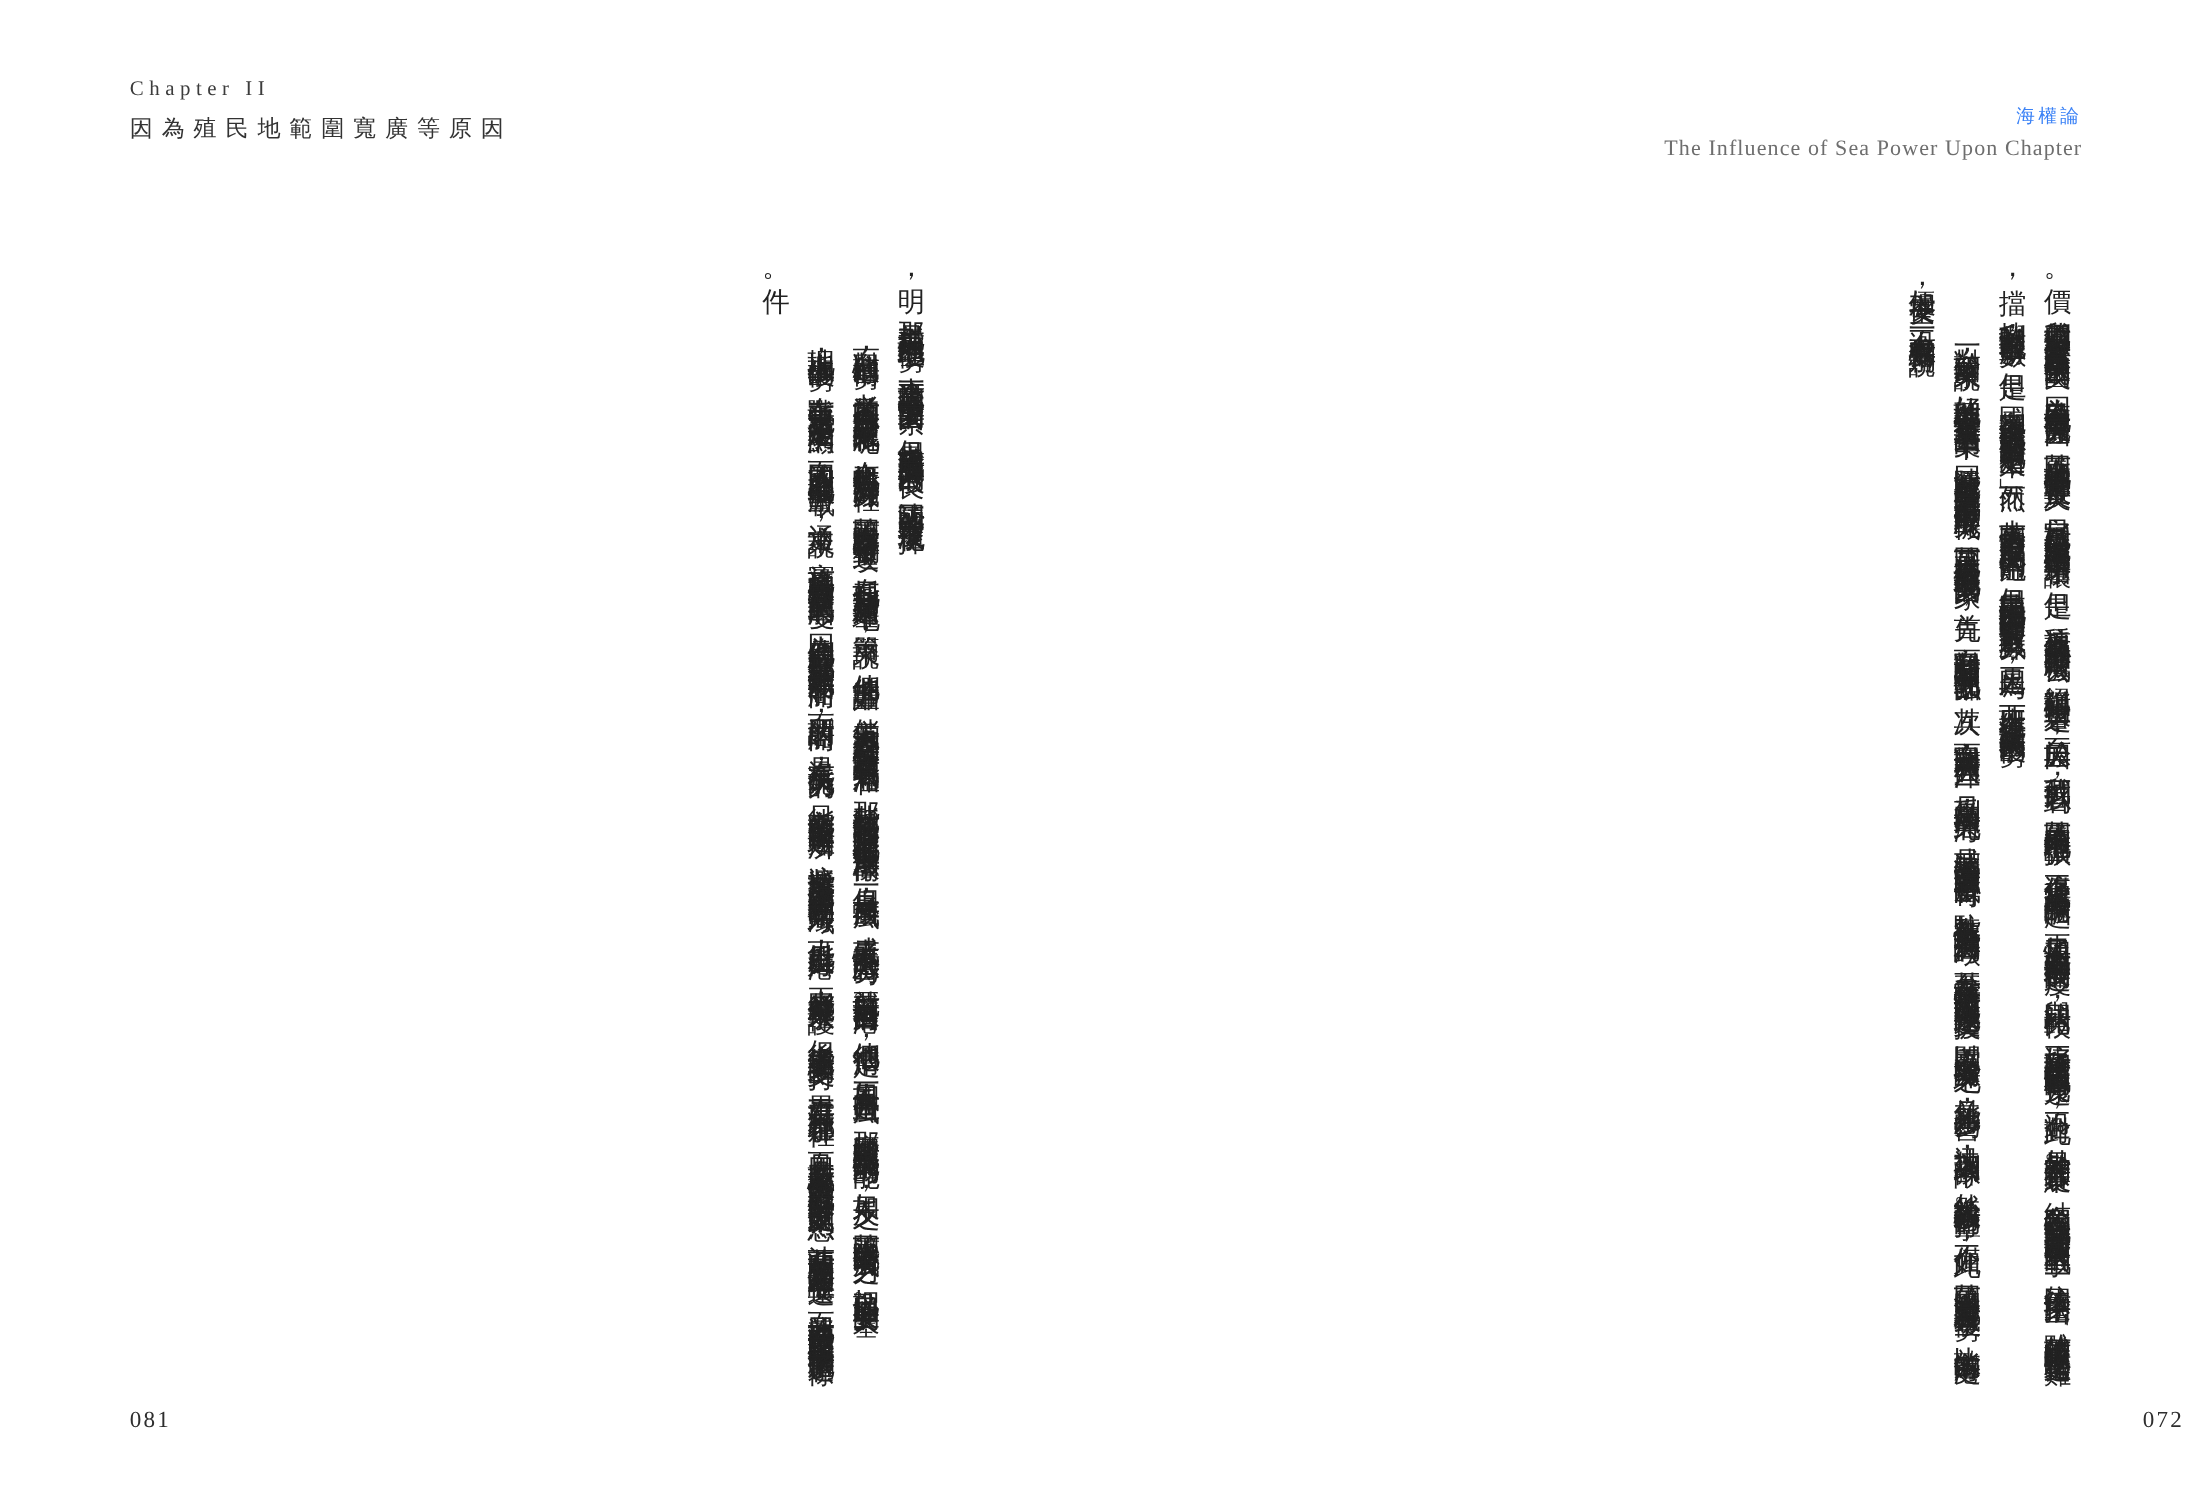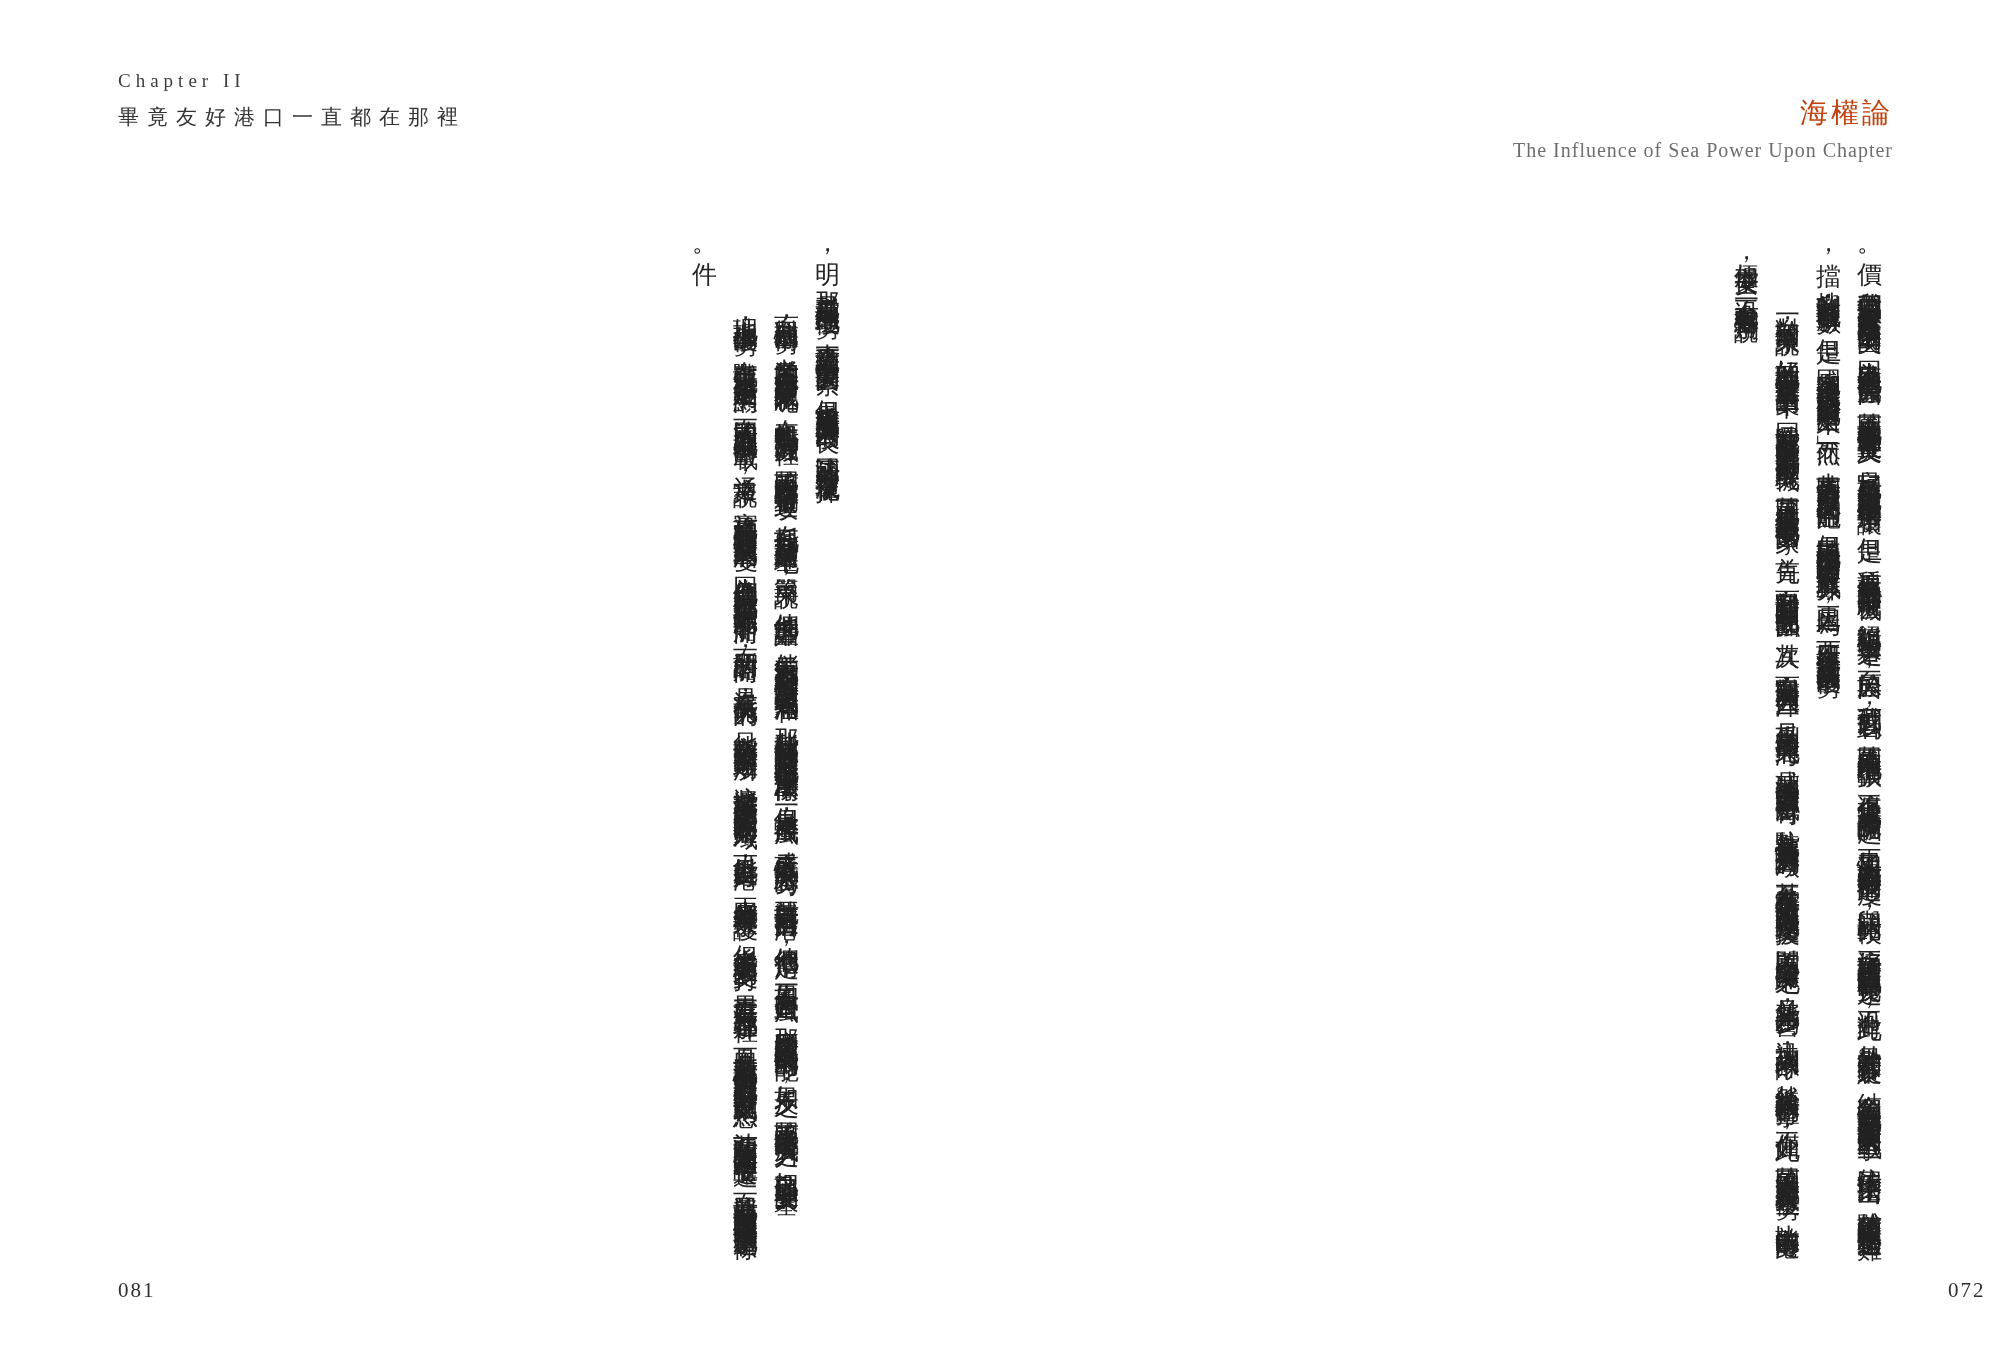--- a/index.html
+++ b/index.html
@@ -34,23 +34,23 @@
     letter-spacing: 8px;
     color: #333333;
   }
   .right-header {
     position: absolute;
     right: 115px;
     top: 94px;
     text-align: right;
   }
   .book-title {
-    font-size: 28px;
+    font-size: 17px;
     letter-spacing: 3px;
-    color: #c2410c;
+    color: #3b82f6;
   }
   .book-subtitle {
     margin-top: 7px;
     font-size: 20px;
     letter-spacing: 1px;
     color: #6e6e6e;
   }
 
   
   .vtext {
@@ -89,21 +89,21 @@
   .pagenum-right { left: 1948px; }
 </style>
 </head>
 <body>
 
 <div class="sheet">
 
   <section>
     <header class="left-header">
       <div class="chapter-label">Chapter II</div>
-      <div class="chapter-title">畢竟友好港口一直都在那裡</div>
+      <div class="chapter-title">因為殖民地範圍寬廣等原因</div>
     </header>
 
     <div class="vtext left-text">
       <p>明，那就是這種天然的地理優勢，本應該是英國一個十分重要的因素，但是由於蒸汽艦船與其港口的改良，法國的劣勢曾一度被淡化掉了。</p>
       <p class="indent">面對這樣的情勢，老道的英國會用什麼巧妙方式來化解呢？在大帆船統治海洋的歲月裡，英國艦隊對布雷斯特發動了進攻，在托貝與普利茅斯建起了基地。簡單來說，他們的計畫如下：倘若天氣沒有差到惡劣程度的話（東風或者天氣溫和），那些執行封鎖任務的艦隊堅守陣地就像個位數加法一樣簡單，但是一旦轉成西風，或者天氣情況十分惡劣時，就要打道回府折回港口。他們很清楚，如果風向一直是西風，那麼法國艦隊絕無出來活動的可能；如果反之，英國艦隊就能借著大風之力，把自己送回安全的要塞。</p>
       <p class="indent">地理上占據的優勢，在戰爭中表現出來一定是最明顯的，而法國人則為此採取了「游擊戰」。通常來說，實施這樣的行動只會需要輕型武裝的船隻，因為他們的目標往往都是那些手無寸鐵的和平商船，而所謂的商船，是沒有反抗能力的，只能寄希望於附近的避難場所。這些避難場所可能是本國艦隊控制的某片海域，也可能是友好港口，兩者都能供其尋求保護，但後者能給予更多的支持，畢竟友好港口一直都在那裡，而且大多數商船都比不懷好意的戰艦對友好港口的狀況更為熟悉。法蘭西和英格蘭之間的距離並不遙遠，而這就為法蘭西對英格蘭採取遊擊的措施創造了條件。</p>
     </div>
 
     <div class="pagenum pagenum-left">081</div>
   </section>

